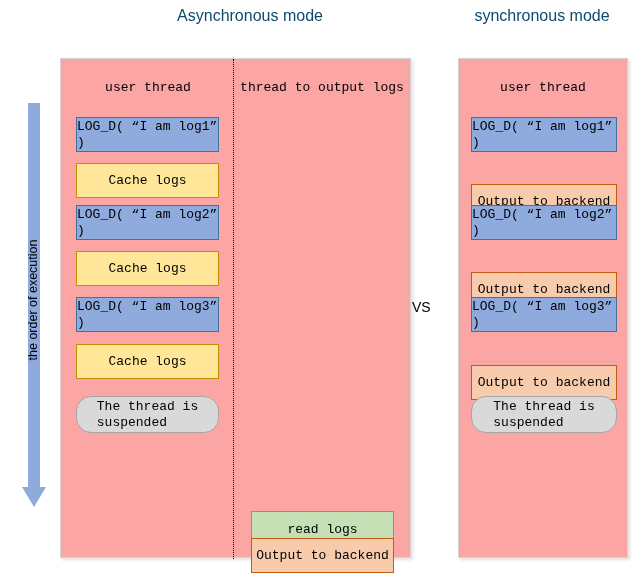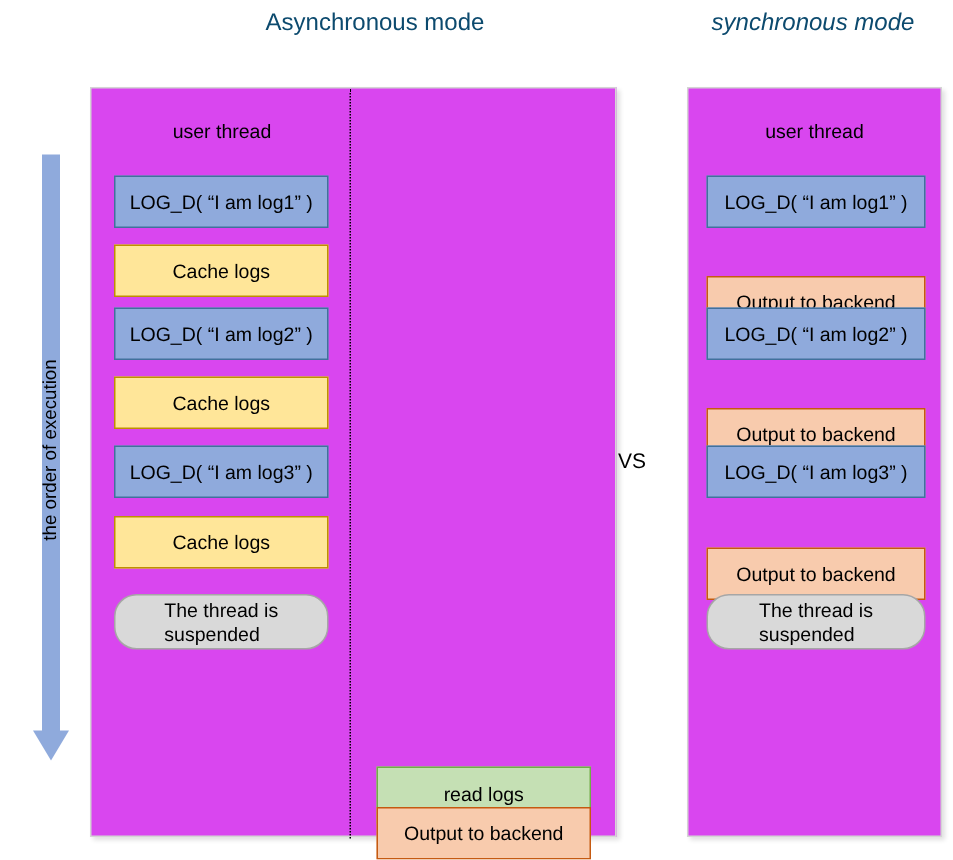--- a/index.html
+++ b/index.html
@@ -18,29 +18,30 @@
 
   
   .title {
     position: absolute;
     text-align: center;
     font-size: 16px;
     line-height: 22px;
     color: #0c4a6e;
   }
   #title-async { left: 150px; top: 5px; width: 200px; }
-  #title-sync  { left: 452px; top: 5px; width: 180px; font-style: italic; }
+  #title-sync  { left: 452px; top: 5px; width: 180px; }
 
   
   .panel {
     position: absolute;
-    background: #d946ef;
+    background: #fca5a5;
     border: 1px solid #d4d4d4;
     box-shadow: 2px 2px 3px rgba(0,0,0,0.12);
     box-sizing: border-box;
+    font-family: Liberation Mono, monospace;
   }
   #panel-async { left: 60px;  top: 58px; width: 351px; height: 500px; }
   #panel-sync  { left: 458px; top: 58px; width: 170px; height: 500px; }
 
   
   #divider {
     position: absolute;
     left: 172px;
     top: 0px;
     width: 0px;
@@ -153,20 +154,21 @@
 <div id="arrow-shaft"></div>
 <div id="arrow-head"></div>
 <div id="order-label">the order of execution</div>
 
 <div class="panel" id="panel-async">
 
   <div id="divider"></div>
 
   <div class="col-header" id="hdr-user-async">user thread</div>
 
+  <div class="col-header" id="hdr-output-async">thread to output logs</div>
 
   <div class="box blue" id="a-b0">LOG_D( “I am log1” )</div>
   <div class="box yellow" id="a-b1">Cache logs</div>
   <div class="box blue" id="a-b2">LOG_D( “I am log2” )</div>
   <div class="box yellow" id="a-b3">Cache logs</div>
   <div class="box blue" id="a-b4">LOG_D( “I am log3” )</div>
   <div class="box yellow" id="a-b5">Cache logs</div>
   <div class="box gray" id="a-b6">The thread is
 suspended</div>
 

